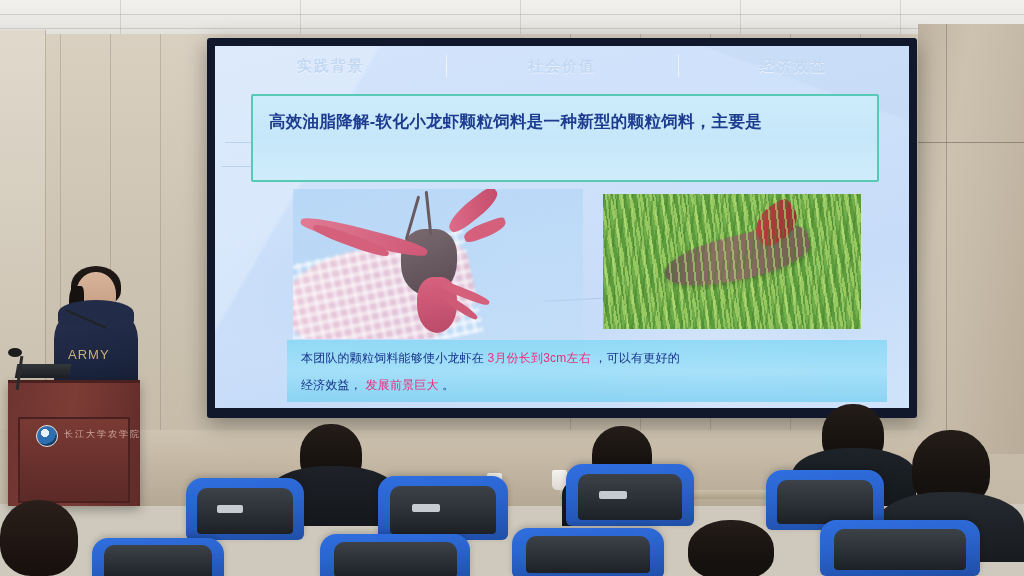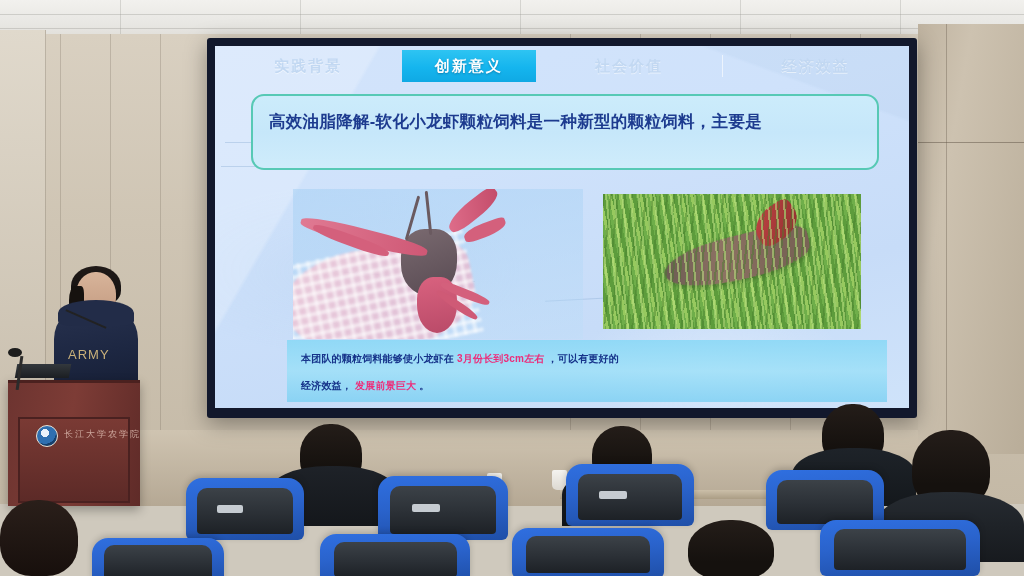--- a/index.html
+++ b/index.html
@@ -89,23 +89,23 @@
   .tab.active {
     background:linear-gradient(180deg,#2ec4f2 0%,#15b5ee 55%,#0fa9e4 100%);
     color:#ffffff; text-shadow:0 1px 2px rgba(0,70,110,.45);
     flex:0 0 134px;
   }
   .tab.active::before { display:none; }
   .tab.active + .tab::before { display:none; }
 
   
   .stmt-box {
-    position:absolute; left:36px; top:48px; right:30px; height:76px;
+    position:absolute; left:36px; top:48px; right:30px; height:88px;
     background:linear-gradient(180deg,#ccecfb 0%,#c6e7fa 50%,#cfecfb 100%);
-    border:2px solid #57c9b5; border-radius:13px;
+    border:2px solid #57c9b5; border-radius:2px;
     padding:8px 4px 0 16px;
   }
   .stmt-line {
     font-size:16.5px; font-weight:700; line-height:34px;
     color:#1d3b8f; letter-spacing:.3px; white-space:nowrap;
   }
   .red { color:#ec2d7a; }
   .navy { color:#1d3b8f; }
 
   
@@ -163,21 +163,21 @@
       repeating-linear-gradient(96deg, rgba(70,126,44,.45) 0 2px, rgba(0,0,0,0) 2px 7px);
   }
 
   
   .concl-box {
     position:absolute; left:72px; top:294px; right:22px; height:62px;
     background:linear-gradient(180deg, rgba(137,216,246,.88) 0%, rgba(156,224,248,.82) 50%, rgba(128,209,243,.85) 100%);
     padding:5px 12px 0 14px;
   }
   .concl-line {
-    font-size:10px; font-weight:700; line-height:27px;
+    font-size:12px; font-weight:400; line-height:27px;
     color:#16338a; letter-spacing:.2px; white-space:nowrap;
   }
 
   
   .podium {
     position:absolute; left:8px; top:380px; width:132px; height:126px;
     background:linear-gradient(100deg,#6d3430 0%,#7d3c36 45%,#5f2b28 100%);
     border-top:3px solid #4b211f;
     box-shadow:0 4px 10px rgba(0,0,0,.3);
   }
@@ -308,21 +308,20 @@
   <div class="screen-frame">
     <div class="slide">
       <div class="slide-watermark"></div>
       <div class="slide-wm-line" style="left:10px; top:96px; width:200px;"></div>
       <div class="slide-wm-line" style="left:6px; top:120px; width:260px;"></div>
       <div class="slide-wm-line" style="left:330px; top:250px; width:180px; transform:rotate(-3deg);"></div>
       <div class="slide-wm-line" style="left:120px; top:230px; width:140px; transform:rotate(4deg);"></div>
 
       <div class="tabs">
         <div class="tab">实践背景</div>
-        <div class="tab active">创新意义</div>
         <div class="tab">社会价值</div>
         <div class="tab">经济效益</div>
       </div>
 
       <div class="stmt-box">
         <div class="stmt-line">
           <span class="navy">高效油脂降解-软化小龙虾颗粒饲料是一种新型的颗粒饲料，主要是</span>
         </div>
       </div>
 

